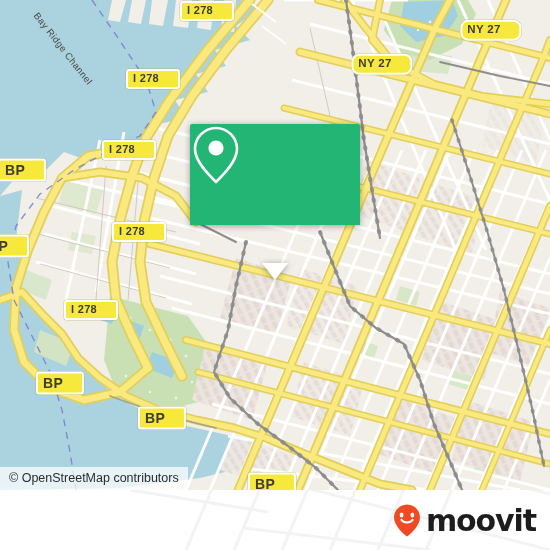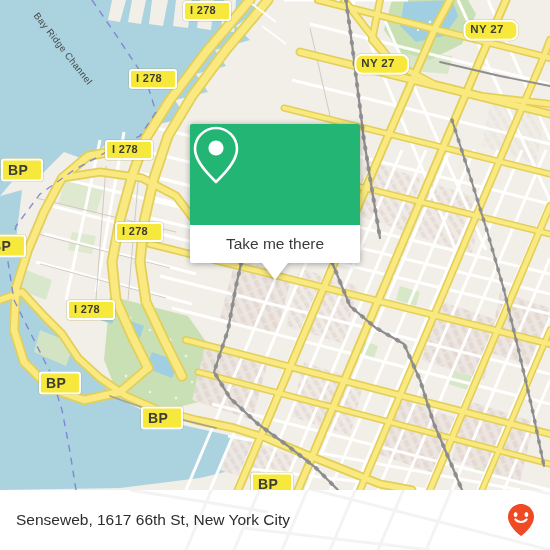--- a/index.html
+++ b/index.html
@@ -10,21 +10,21 @@
 
   
   #map{position:absolute;left:0;top:0;width:550px;height:490px;overflow:hidden;
        background:#f2efe9;}
   #map svg{position:absolute;left:0;top:0;}
 
   
   .shield{position:absolute;transform:translate(-50%,-50%);
           background:#f7e93c;border:2px solid #ffffff;border-radius:3px;
           color:#3d3d35;font-weight:bold;line-height:1;
-          padding:2px 13px 3px 5px;white-space:nowrap;
+          padding:2px 19px 3px 5px;white-space:nowrap;
           box-shadow:0 0 0 0.5px rgba(160,150,40,.45);
           font-family:"Liberation Sans","DejaVu Sans",sans-serif;}
   .shield.i{font-size:11px;letter-spacing:.3px;}
   .shield.bp{font-size:14px;letter-spacing:.3px;}
   .shield.ny{font-size:11.5px;letter-spacing:.3px;border-radius:8px;}
 
   
   .waterlabel{position:absolute;color:#4a4a4a;font-size:9.5px;
               letter-spacing:.4px;white-space:nowrap;
               transform-origin:0 50%;
@@ -343,52 +343,50 @@
     <div class="shield ny" style="left:491px;top:30px;">NY 27</div>
 
     <div id="popup">
       <div class="head">
         <svg width="52" height="62" viewBox="0 0 52 62">
           <path d="M26 4 C14.4 4 5 13.4 5 25 C5 38 20 52 26 58
                    C32 52 47 38 47 25 C47 13.4 37.6 4 26 4 Z" fill="none" stroke="#ffffff" stroke-width="2.6" stroke-linejoin="round"></path>
           <circle cx="26" cy="24" r="7.6" fill="#ffffff"></circle>
         </svg>
       </div>
-      <div class="foot">
-        <span>Take me there</span>
-      </div>
       <div class="tail"></div>
     </div>
 
+    <div id="attrib">© OpenStreetMap contributors</div>
   </div>
 
   <div id="footer">
 
     <svg class="wm" viewBox="0 0 550 490">
       <g stroke="#9a9a9a" stroke-width="3" fill="none">
         <path d="M186,490 L330,150"></path>
           <path d="M234,490 L378,150"></path>
         <path d="M282,490 L426,150"></path>
           <path d="M330,490 L474,150"></path>
         <path d="M378,490 L522,150"></path>
           <path d="M426,490 L550,198"></path>
         <path d="M160,276 L550,374"></path>
           <path d="M186,340 L550,434"></path>
         <path d="M212,404 L550,490"></path>
           <path d="M244,468 L430,490"></path>
         <path d="M130,430 L268,452"></path>
       </g>
     </svg>
 
-    <div id="footer-text">Senseweb, 1617 66th St, New York City</div>
 
     <div id="logo">
       <svg width="30" height="34" viewBox="0 0 30 34">
         <path d="M15 1 C7.8 1 2 6.8 2 14 C2 22.6 12.2 31 15 33
                  C17.8 31 28 22.6 28 14 C28 6.8 22.2 1 15 1 Z" fill="#ef4a23"></path>
         <ellipse cx="9.6" cy="11.4" rx="1.9" ry="2.5" fill="#ffffff"></ellipse>
         <ellipse cx="20.4" cy="11.4" rx="1.9" ry="2.5" fill="#ffffff"></ellipse>
         <path d="M9.4 16.4 C11.8 19.8 18.2 19.8 20.6 16.4" fill="none" stroke="#ffffff" stroke-width="2.1" stroke-linecap="round"></path>
       </svg>
+      <span class="word">moovit</span>
     </div>
   </div>
 
 </div>
 
 </body></html>

